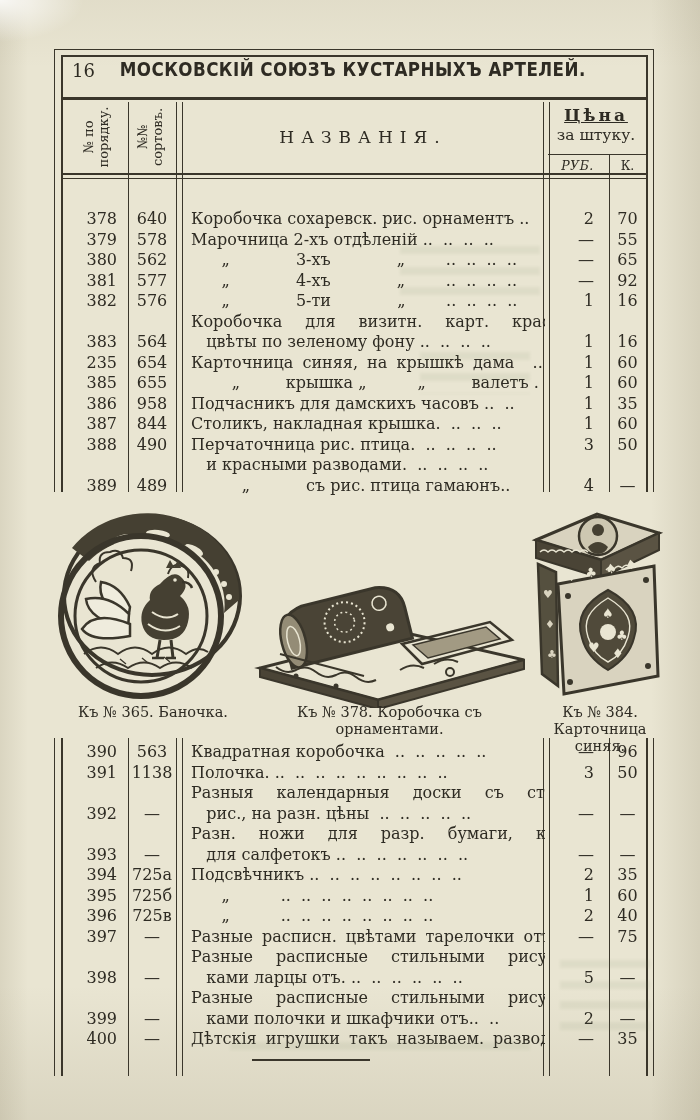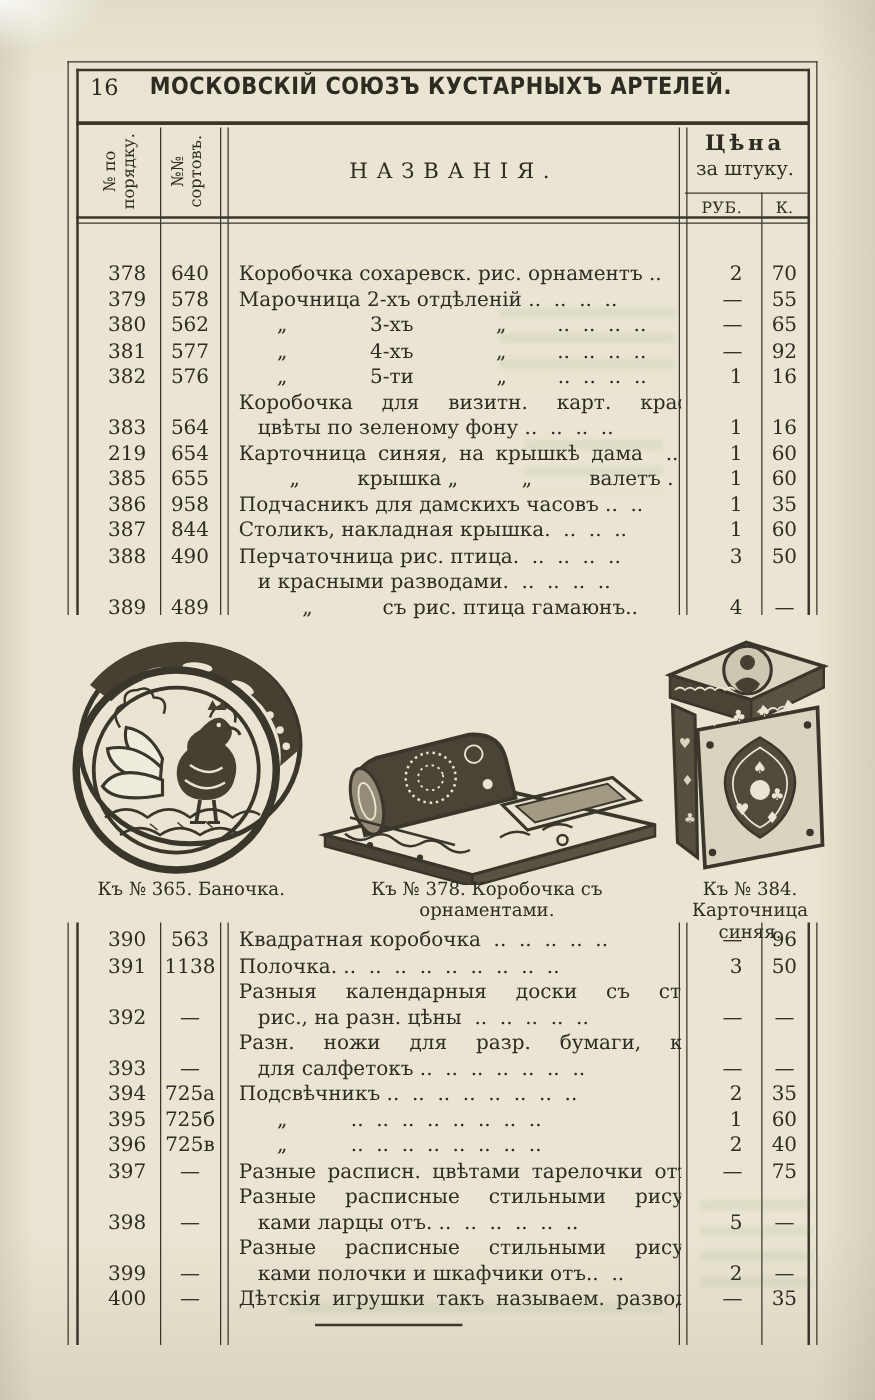--- a/index.html
+++ b/index.html
@@ -18,23 +18,23 @@
   
   .pagenum{position:absolute;left:72px;top:60px;font-size:18px;}
   .title{position:absolute;left:80px;top:58px;width:545px;text-align:center;
          font-family:"DejaVu Sans", sans-serif;font-weight:700;font-size:19px;letter-spacing:.5px;}
   .title>span{display:inline-block;transform:scaleX(.88);transform-origin:center;white-space:nowrap;}
   .vlabel{position:absolute;width:84px;height:14px;text-align:center;font-size:13px;
           transform:rotate(-90deg);transform-origin:center;white-space:nowrap;}
   .names-lbl{position:absolute;left:181px;top:127px;width:364px;text-align:center;
              font-size:17px;letter-spacing:7px;}
   .price-title{position:absolute;left:546px;top:105px;width:100px;text-align:center;
-               font-weight:700;font-size:17px;letter-spacing:3px;}
+               font-weight:700;font-size:17px;letter-spacing:3px;text-decoration:underline;}
   .price-sub{position:absolute;left:546px;top:126px;width:100px;text-align:center;font-size:15.5px;}
-  .rub-lbl{position:absolute;left:546px;top:158px;width:63px;text-align:center;font-size:12.5px;letter-spacing:.5px;}
+  .rub-lbl{position:absolute;left:546px;top:158px;width:63px;text-align:center;font-size:12.5px;letter-spacing:.5px;font-style:italic;}
   .kop-lbl{position:absolute;left:609px;top:158px;width:37px;text-align:center;font-size:12.5px;}
   
   .tbl{position:absolute;left:62px;width:584px;font-size:16px;line-height:20.5px;}
   #tbl1{top:209px;} #tbl2{top:742px;}
   .tr{display:grid;grid-template-columns:66px 48px 369px 64px 37px;align-items:end;}
   .td{min-height:20.5px;}
   .c-no{text-align:right;padding-right:11px;}
   .c-sort{text-align:center;}
   .c-name{padding-left:15px;overflow:hidden;}
   .ln{white-space:pre;display:block;min-height:20.5px;overflow:hidden;}
@@ -143,21 +143,21 @@
         <div class="td c-no">383</div>
         <div class="td c-sort">564</div>
         <div class="td c-name">
           <div class="ln v-s">Коробочка для визитн. карт. красные</div>
           <div class="ln v-n">   цвѣты по зеленому фону ..  ..  ..  ..</div>
         </div>
         <div class="td c-rub">1</div>
         <div class="td c-kop">16</div>
       </div>
       <div class="tr">
-        <div class="td c-no">219</div>
+        <div class="td c-no">235</div>
         <div class="td c-sort">654</div>
         <div class="td c-name">
           <div class="ln v-w">Карточница синяя, на крышкѣ дама  ..</div>
         </div>
         <div class="td c-rub">1</div>
         <div class="td c-kop">60</div>
       </div>
       <div class="tr">
         <div class="td c-no">385</div>
         <div class="td c-sort">655</div>

